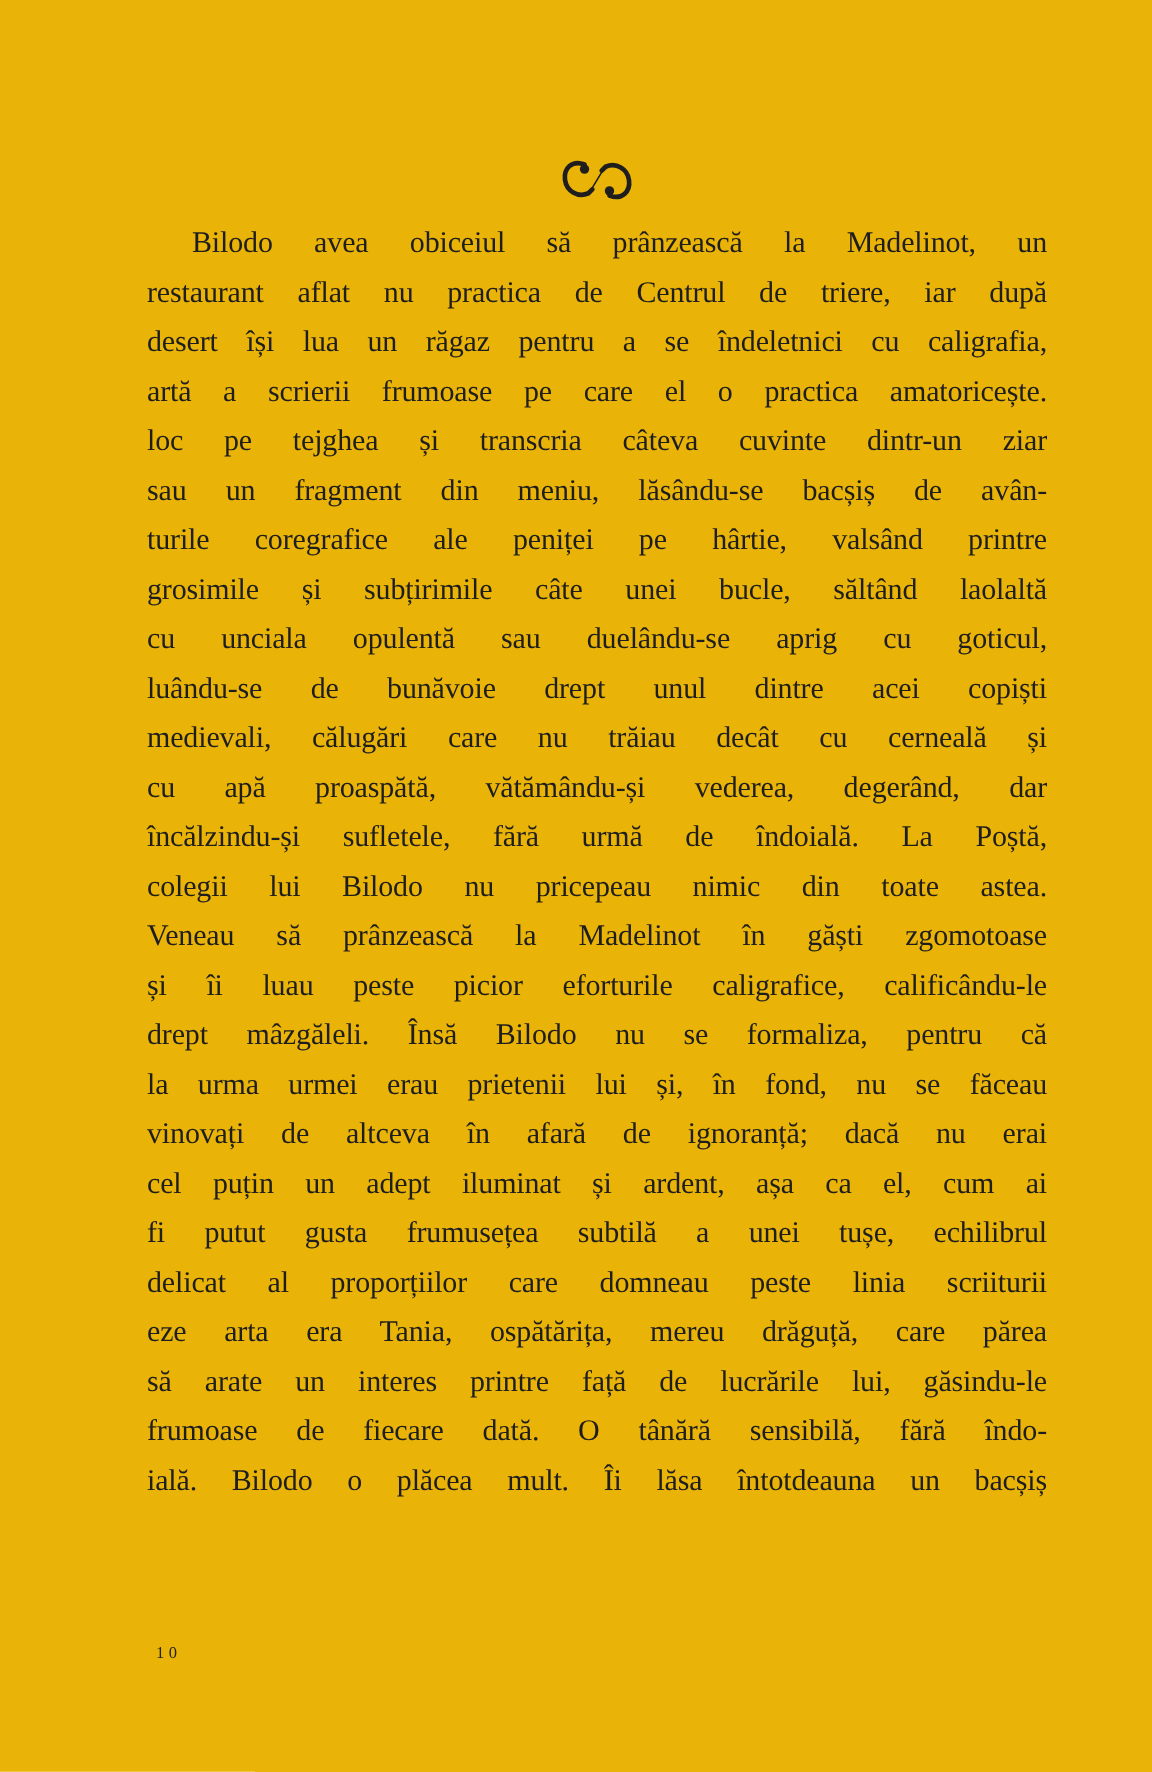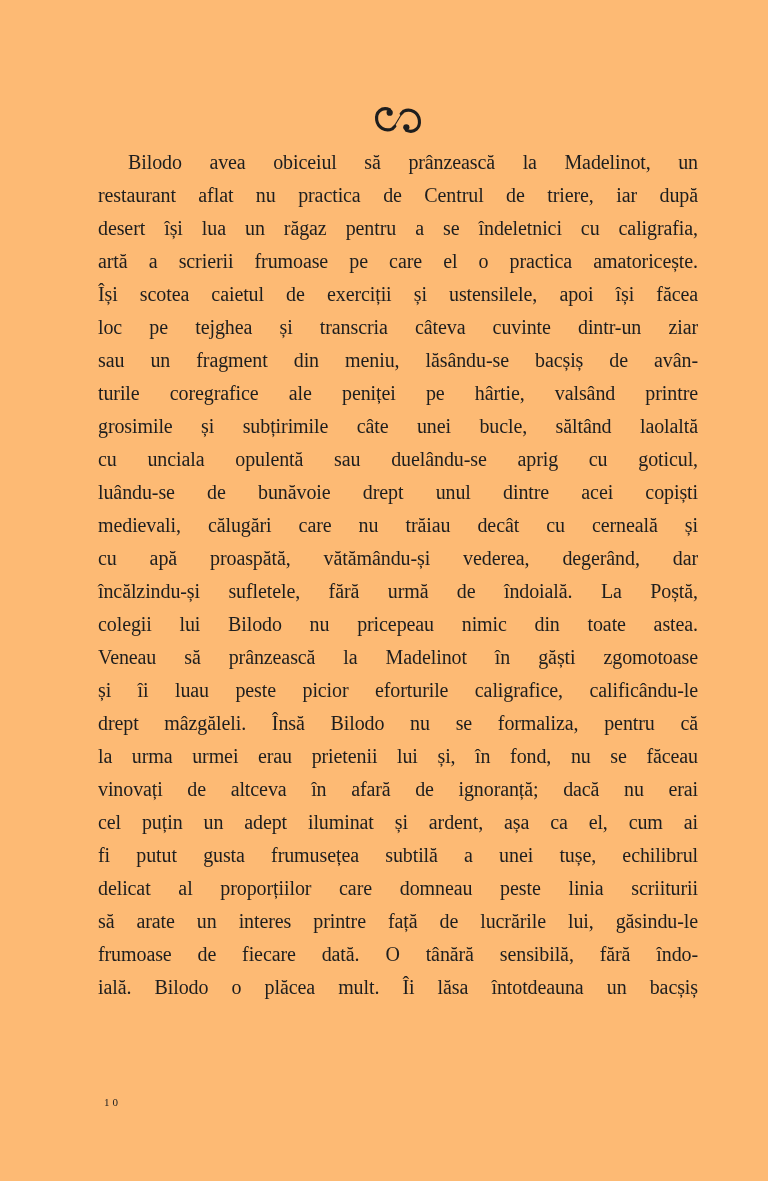--- a/index.html
+++ b/index.html
@@ -10,21 +10,21 @@
     width: 768px;
     height: 1181px;
     background: #ffffff;
     font-family: "Liberation Serif", "DejaVu Serif", serif;
     position: relative;
     overflow: hidden;
   }
   .page {
     position: absolute;
     inset: 0;
-    background: #fdba74;
+    background: #eab308;
     color: #1e1e1e;
   }
   .ornament {
     position: absolute;
     top: 101px;
     left: 98px;
     width: 600px;
     height: 38px;
     display: flex;
     align-items: center;
@@ -85,39 +85,39 @@
         </g>
       </g>
     </svg>
   </div>
 
   <div class="text-block">
       <div class="line first">Bilodo avea obiceiul să prânzească la Madelinot, un</div>
       <div class="line">restaurant aflat nu practica de Centrul de triere, iar după</div>
       <div class="line">desert își lua un răgaz pentru a se îndeletnici cu caligrafia,</div>
       <div class="line">artă a scrierii frumoase pe care el o practica amatoricește.</div>
-      <div class="line">Își scotea caietul de exerciții și ustensilele, apoi își făcea</div>
       <div class="line">loc pe tejghea și transcria câteva cuvinte dintr-un ziar</div>
       <div class="line">sau un fragment din meniu, lăsându-se bacșiș de avân-</div>
       <div class="line">turile coregrafice ale peniței pe hârtie, valsând printre</div>
       <div class="line">grosimile și subțirimile câte unei bucle, săltând laolaltă</div>
       <div class="line">cu unciala opulentă sau duelându-se aprig cu goticul,</div>
       <div class="line">luându-se de bunăvoie drept unul dintre acei copiști</div>
       <div class="line">medievali, călugări care nu trăiau decât cu cerneală și</div>
       <div class="line">cu apă proaspătă, vătămându-și vederea, degerând, dar</div>
       <div class="line">încălzindu-și sufletele, fără urmă de îndoială. La Poștă,</div>
       <div class="line">colegii lui Bilodo nu pricepeau nimic din toate astea.</div>
       <div class="line">Veneau să prânzească la Madelinot în găști zgomotoase</div>
       <div class="line">și îi luau peste picior eforturile caligrafice, calificându-le</div>
       <div class="line">drept mâzgăleli. Însă Bilodo nu se formaliza, pentru că</div>
       <div class="line">la urma urmei erau prietenii lui și, în fond, nu se făceau</div>
       <div class="line">vinovați de altceva în afară de ignoranță; dacă nu erai</div>
       <div class="line">cel puțin un adept iluminat și ardent, așa ca el, cum ai</div>
       <div class="line">fi putut gusta frumusețea subtilă a unei tușe, echilibrul</div>
       <div class="line">delicat al proporțiilor care domneau peste linia scriiturii</div>
+      <div class="line">eze arta era Tania, ospătărița, mereu drăguță, care părea</div>
       <div class="line">să arate un interes printre față de lucrările lui, găsindu-le</div>
       <div class="line">frumoase de fiecare dată. O tânără sensibilă, fără îndo-</div>
       <div class="line">ială. Bilodo o plăcea mult. Îi lăsa întotdeauna un bacșiș</div>
     </div>
 
   <div class="page-number">10</div>
 
 </div>
 
 </body></html>

